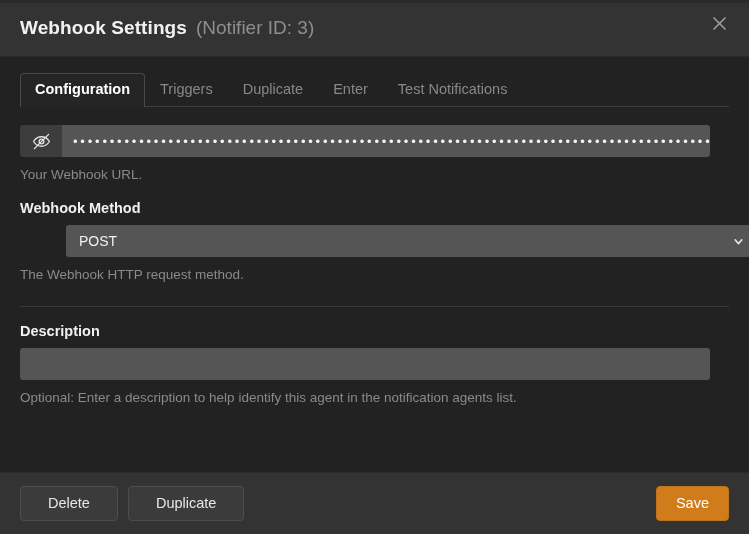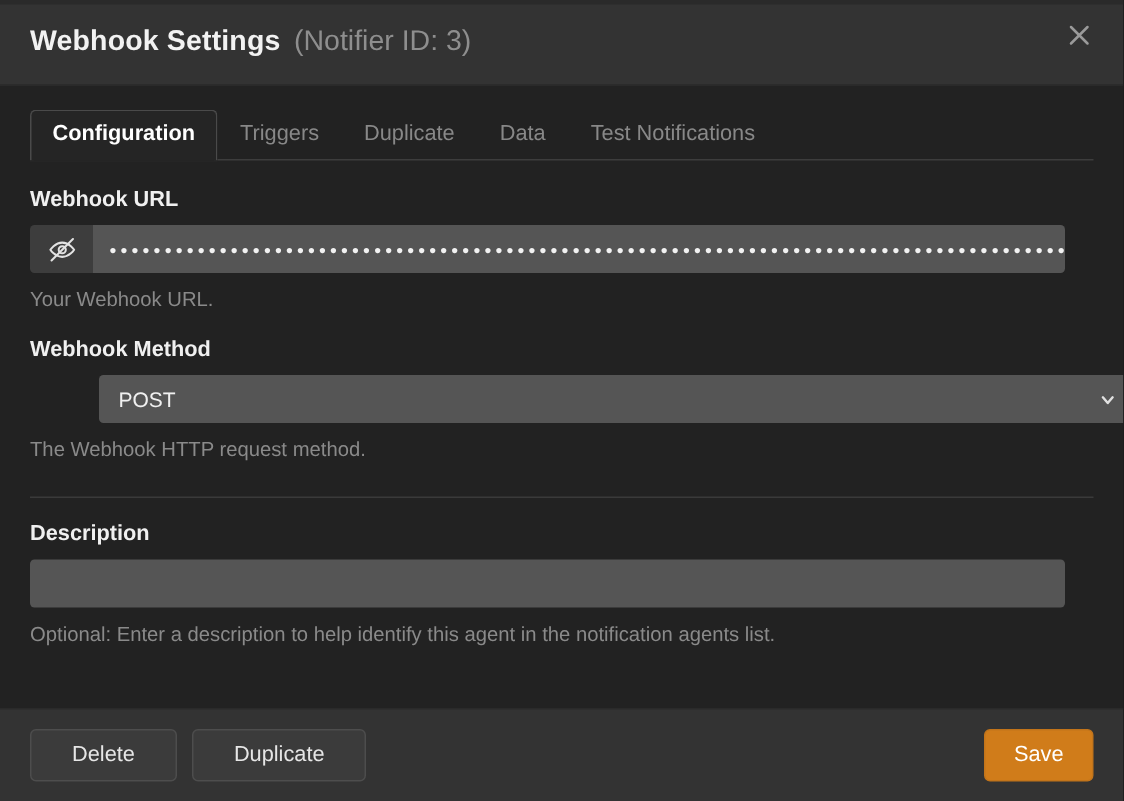--- a/index.html
+++ b/index.html
@@ -278,31 +278,30 @@
     <div class="tab active">
       <span>Configuration</span>
     </div>
     <div class="tab">
       <span>Triggers</span>
     </div>
     <div class="tab">
       <span>Duplicate</span>
     </div>
     <div class="tab">
-      <span>Data</span>
+      <span>Enter</span>
     </div>
     <div class="tab">
       <span>Test Notifications</span>
     </div>
   </div>
 
   <div class="modal-body">
 
     <div class="form-group">
-      <label class="field-label">Webhook URL</label>
       <div class="input-group">
         <div class="input-addon">
           <span>
             <svg width="19" height="19" viewBox="0 0 24 24" fill="none" stroke="currentColor" stroke-width="1.7" stroke-linecap="round" stroke-linejoin="round">
               <path d="M2 12s3.8-6 10-6 10 6 10 6-3.8 6-10 6S2 12 2 12z"></path>
               <circle cx="12" cy="12" r="3"></circle>
               <line x1="3" y1="21" x2="21" y2="3"></line>
             </svg>
           </span>
         </div>

